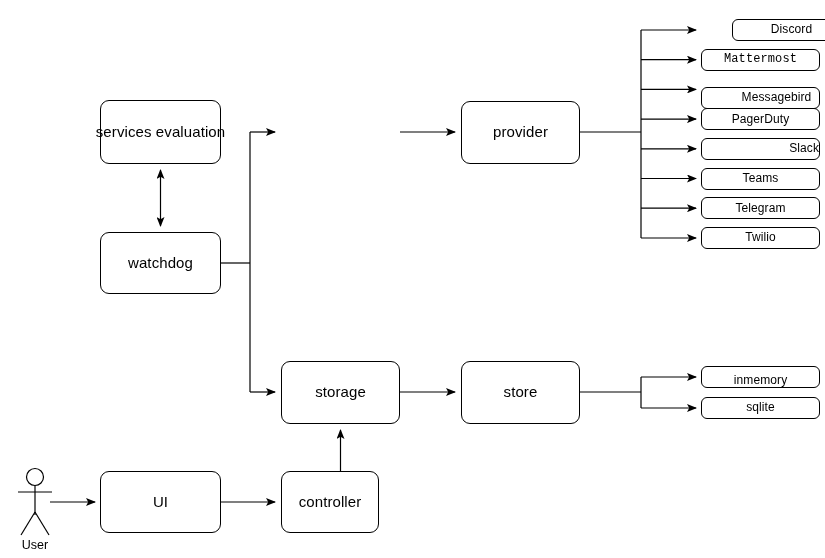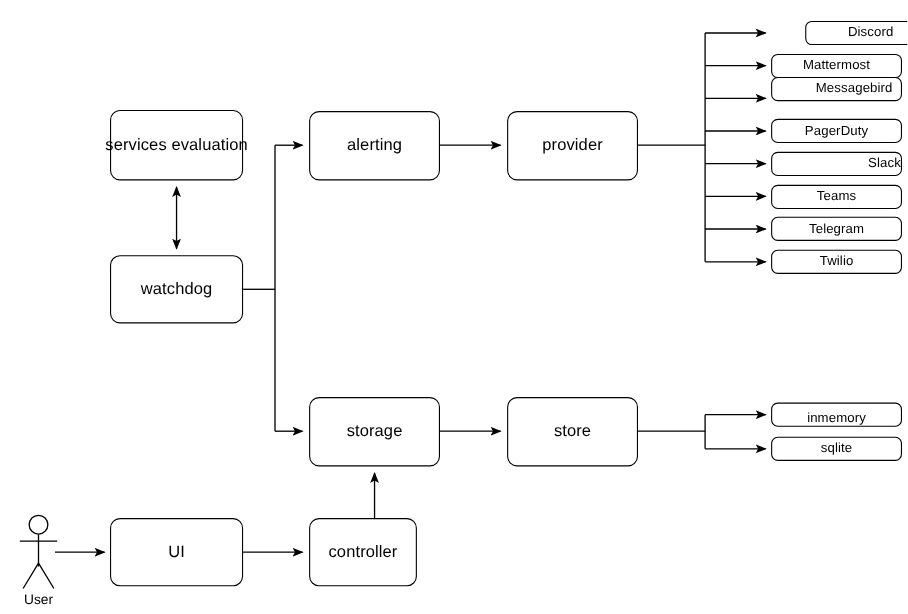--- a/index.html
+++ b/index.html
@@ -111,23 +111,20 @@
   </svg>
 
   <div class="node" style="left:100px; top:100px; width:121px; height:64px;">
     <span>services evaluation</span>
   </div>
 
   <div class="node" style="left:100px; top:232px; width:121px; height:62px;">
     <span>watchdog</span>
   </div>
 
-  <div class="node" style="left:281px; top:101px; width:119px; height:63px;">
-    <span>alerting</span>
-  </div>
 
   <div class="node" style="left:461px; top:101px; width:119px; height:63px;">
     <span>provider</span>
   </div>
 
   <div class="node" style="left:281px; top:361px; width:119px; height:63px;">
     <span>storage</span>
   </div>
 
   <div class="node" style="left:461px; top:361px; width:119px; height:63px;">
@@ -138,24 +135,24 @@
     <span>UI</span>
   </div>
 
   <div class="node" style="left:281px; top:471px; width:98px; height:62px;">
     <span>controller</span>
   </div>
 
   <div class="node small" style="left:701px; top:19px; width:119px; height:22px;margin-left:31px;">
     <span>Discord</span>
   </div>
-  <div class="node small" style="left:701px; top:48.7px; width:119px; height:22px;">
+  <div class="node small" style="left:701px; top:48.7px; width:119px; height:22px;font-family:Liberation Mono, monospace;">
     <span>Mattermost</span>
   </div>
-  <div class="node small" style="left:701px; top:70px; width:119px; height:22px;padding-left:32px;">
+  <div class="node small" style="left:701px; top:87px; width:119px; height:22px;padding-left:32px;">
     <span>Messagebird</span>
   </div>
   <div class="node small" style="left:701px; top:108.1px; width:119px; height:22px;">
     <span>PagerDuty</span>
   </div>
   <div class="node small" style="left:701px; top:137.8px; width:119px; height:22px;justify-content:flex-end;">
     <span>Slack</span>
   </div>
   <div class="node small" style="left:701px; top:167.5px; width:119px; height:22px;">
     <span>Teams</span>

